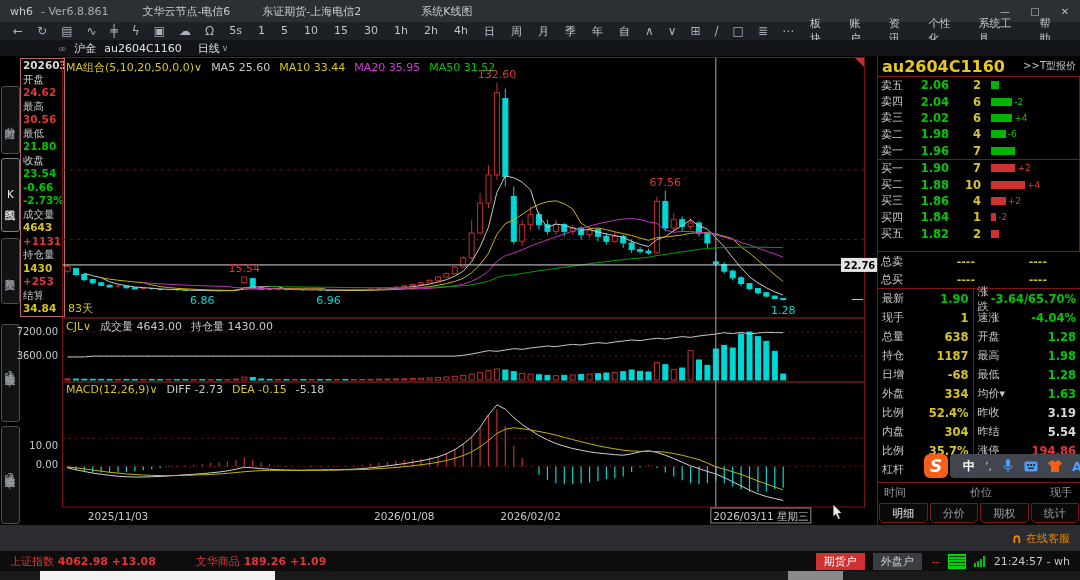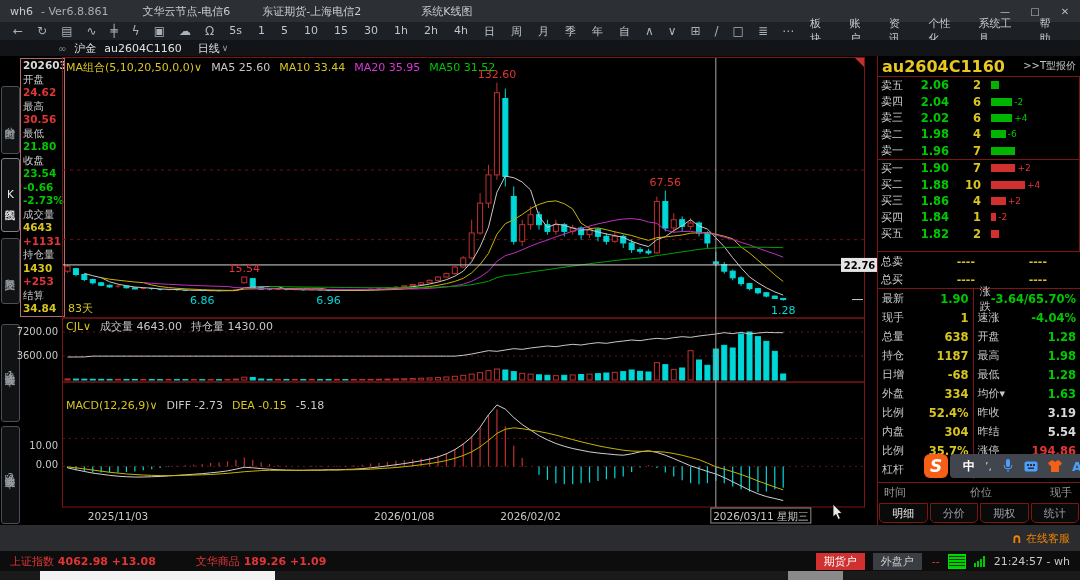--- a/index.html
+++ b/index.html
@@ -64,21 +64,21 @@
   .ob-row .q{width:32px;text-align:right;font-weight:700;color:#d8c520;font-size:11.5px;}
   .ob-row .bc{flex:1;display:flex;align-items:center;padding-left:10px;}
   .ob-row .bar{height:8px;}
   .ob-row .d{font-size:9px;margin-left:2px;}
   .ob-divider{height:0;border-top:1px solid #7e1515;}
   .ob-totals{height:36px;border-bottom:1px solid #7e1515;}
   .ob-total-row{height:18px;display:flex;align-items:center;padding:0 3px;}
   .ob-total-row .tl{width:34px;color:#d0d0d0;}
   .ob-total-row .td1{width:60px;text-align:right;color:#d8c520;font-weight:700;}
   .ob-total-row .td2{width:72px;text-align:right;color:#d8c520;font-weight:700;}
-  .quote-grid{height:190px;display:flex;text-align:right;}
+  .quote-grid{height:190px;display:flex;}
   #quote-left{width:95px;}
   #quote-right{width:107px;border-left:1px solid #7e1515;}
   .qrow{height:19px;display:flex;align-items:center;padding:0 4px;}
   .qrow .ql{color:#c8c8c8;font-size:11px;}
   .qrow .qv{margin-left:auto;font-weight:700;font-size:11.5px;}
   .rp-cols{height:18px;display:flex;align-items:center;color:#9a9a9a;border-top:1px solid #7e1515;margin-top:3px;}
   .rp-cols .c1{margin-left:6px;} .rp-cols .c2{margin-left:64px;} .rp-cols .c3{margin-left:auto;margin-right:8px;}
   .rp-tabs{height:20px;display:flex;margin-top:2px;}
   .rtab{flex:1;border:1px solid #7e1515;border-radius:0 0 5px 5px;margin:0 1px;display:flex;
         align-items:center;justify-content:center;color:#9aa0a6;font-size:11px;cursor:pointer;background:#0a0a0a;}
@@ -602,21 +602,21 @@
       <text x="6" y="256" font-size="11" fill="#d8c520">83天</text>
       <text x="56.019999999999996" y="463.5" text-anchor="middle" font-size="10.5" fill="#c8c8c8">2025/11/03</text>
       <text x="342.3" y="463.5" text-anchor="middle" font-size="10.5" fill="#c8c8c8">2026/01/08</text>
       <text x="468.6" y="463.5" text-anchor="middle" font-size="10.5" fill="#c8c8c8">2026/02/02</text>
       <rect x="648.84" y="452" width="100" height="15" fill="#000" stroke="#909090"></rect>
       <text x="698.84" y="463.5" text-anchor="middle" font-size="10.5" fill="#c8c8c8">2026/03/11 星期三</text>
       <path d="M793,2 L802,2 L802,11 Z" fill="#c23030"></path>
     </svg>
   <div class="pane-header" id="kline-header" style="top:4px;"><span style="color: rgb(216, 197, 32);">MA组合(5,10,20,50,0,0)∨</span><span style="color: rgb(200, 200, 200);">MA5 25.60</span><span style="color: rgb(216, 197, 32);">MA10 33.44</span><span style="color: rgb(216, 56, 216);">MA20 35.95</span><span style="color: rgb(0, 200, 0);">MA50 31.52</span></div>
   <div class="pane-header" id="cjl-header" style="top:263px;"><span style="color: rgb(216, 197, 32);">CJL∨</span><span style="color: rgb(200, 200, 200);">成交量 4643.00</span><span style="color: rgb(200, 200, 200);">持仓量 1430.00</span></div>
-  <div class="pane-header" id="macd-header" style="top:343px;"><span style="color: rgb(216, 197, 32);">MACD(12,26,9)∨</span><span style="color: rgb(200, 200, 200);">DIFF -2.73</span><span style="color: rgb(216, 197, 32);">DEA -0.15</span><span style="color: rgb(200, 200, 200);">-5.18</span></div>
+  <div class="pane-header" id="macd-header" style="top:327px;"><span style="color: rgb(216, 197, 32);">MACD(12,26,9)∨</span><span style="color: rgb(200, 200, 200);">DIFF -2.73</span><span style="color: rgb(216, 197, 32);">DEA -0.15</span><span style="color: rgb(200, 200, 200);">-5.18</span></div>
 </div>
 
 <div class="abs right-panel">
   <div class="rp-title">
     <span class="sym">au2604C1160</span>
     <span class="tq">&gt;&gt;T型报价</span>
   </div>
   <div class="orderbook" id="orderbook">
       <div class="ob-row">
         <span class="l">卖五</span>

